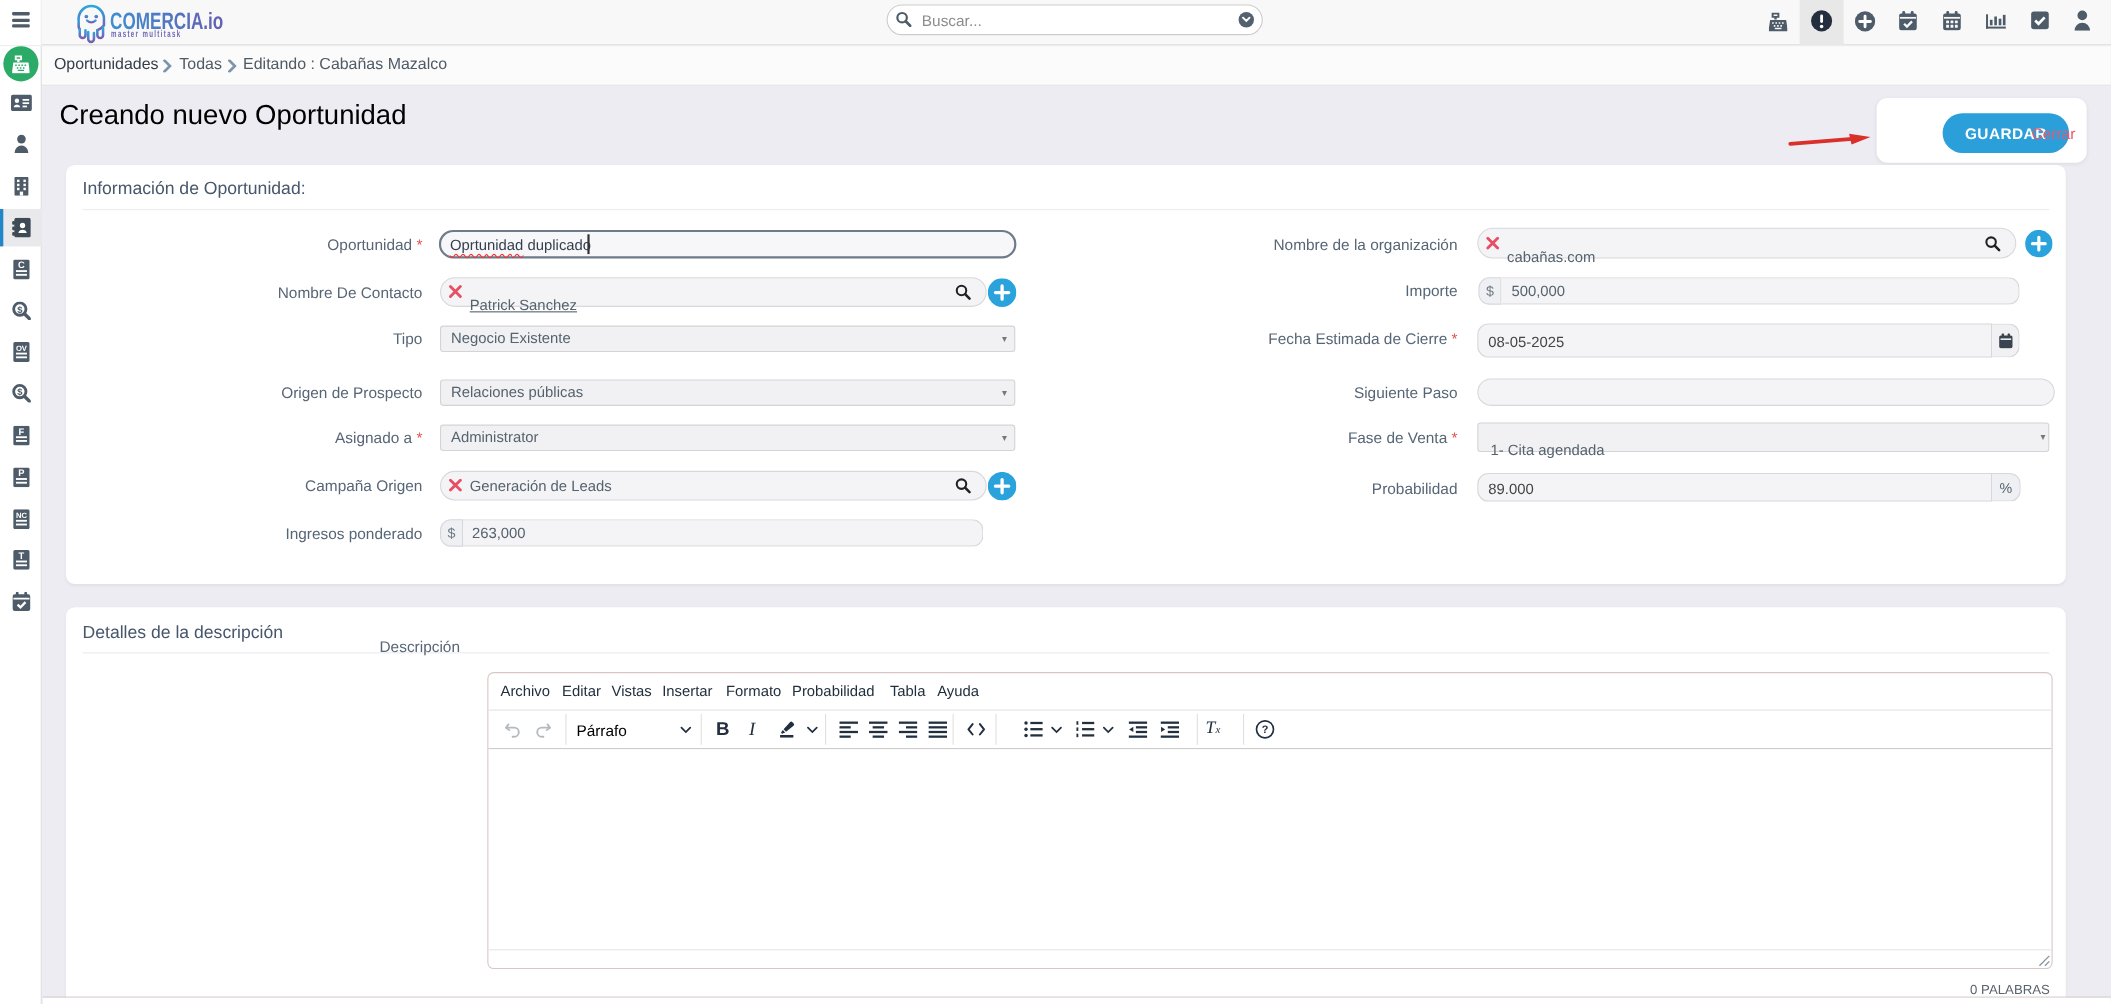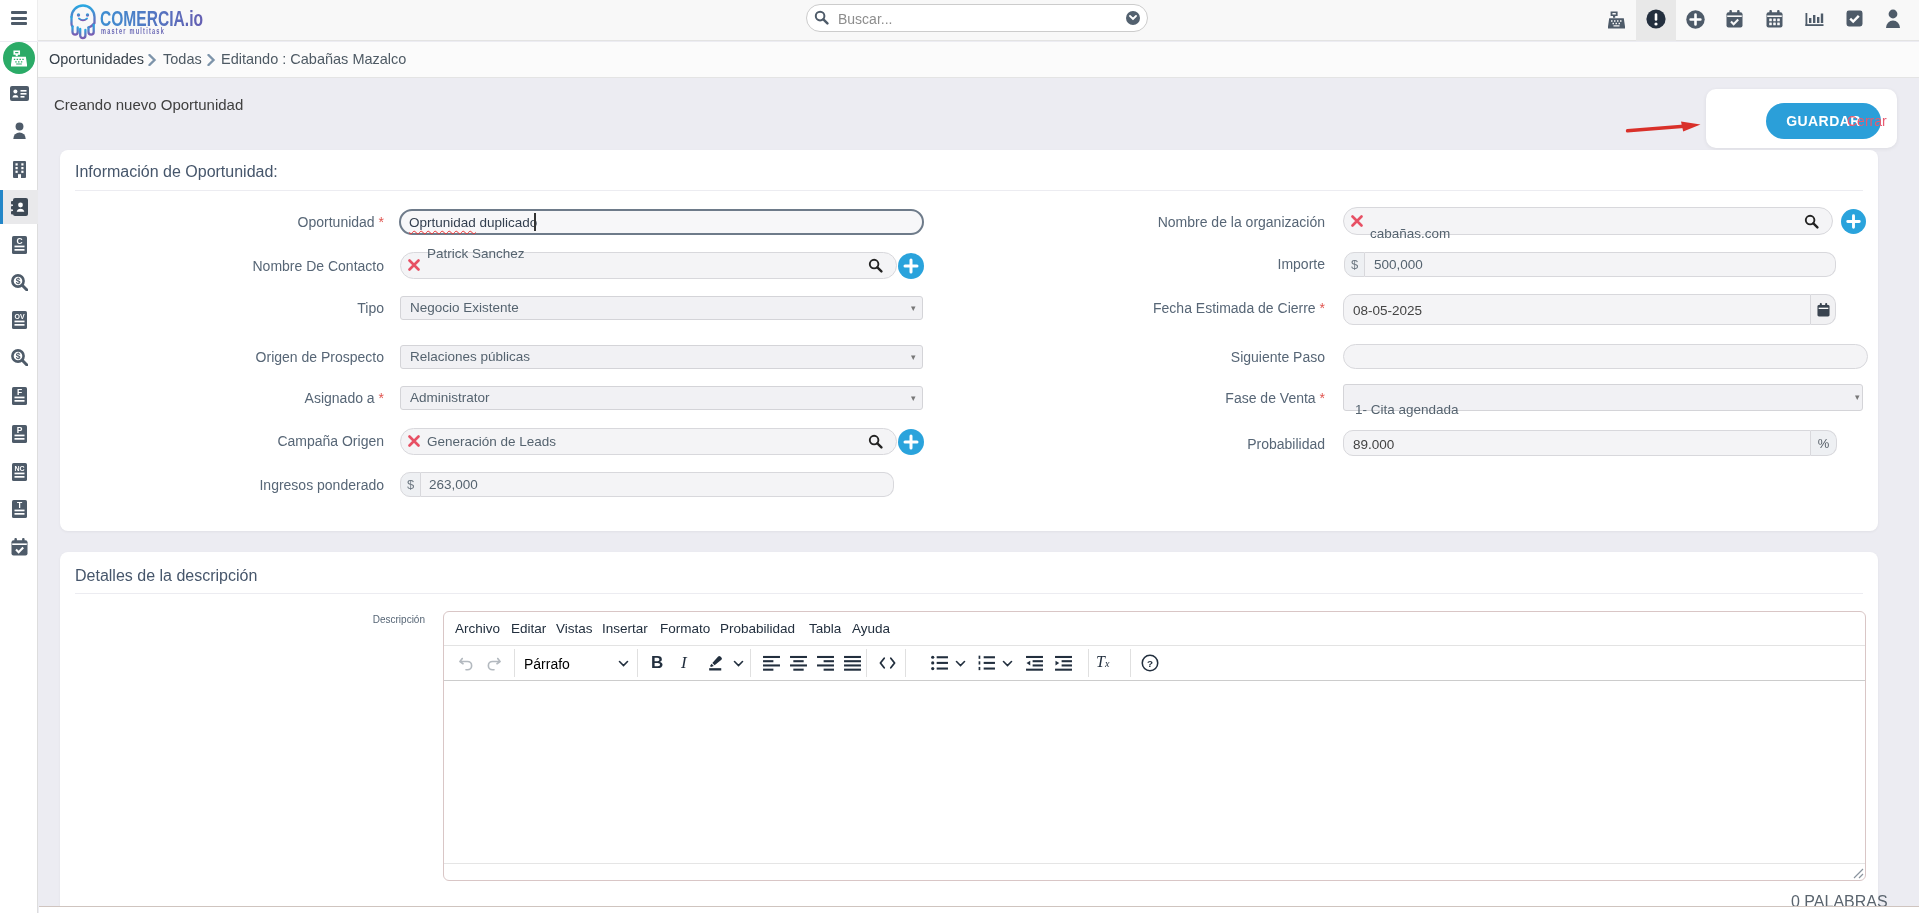--- a/index.html
+++ b/index.html
@@ -242,21 +242,21 @@
   </svg>
 
 <svg class="abs" style="left:11px;top:538px;" width="17" height="18" viewBox="0 0 17 18">
     <rect x="0.5" y="2.2" width="16" height="15.3" rx="2" fill="#4e5b69"></rect>
     <rect x="3.4" y="0" width="2.5" height="4" rx="1.1" fill="#4e5b69"></rect>
     <rect x="11.1" y="0" width="2.5" height="4" rx="1.1" fill="#4e5b69"></rect>
     <rect x="1.2" y="5.4" width="14.6" height="1.6" fill="#fff"></rect>
     <path d="M5 11.6 l2.6 2.6 l4.6 -4.8" fill="none" stroke="#fff" stroke-width="2.1"></path>
   </svg>
 
-<div class="abs" style="left:54px;top:94px;font-size:15px;line-height:22px;color:#404040;">Creando nuevo Oportunidad</div>
+<div class="abs" style="left:54px;top:94px;font-size:25px;line-height:22px;color:#000000;">Creando nuevo Oportunidad</div>
 
 <div class="abs" style="left:1706px;top:89px;width:191px;height:59px;background:#fff;border-radius:10px;box-shadow:0 1px 4px rgba(0,0,0,0.07);"></div>
 <div class="abs" style="left:1766px;top:103px;width:115px;height:36px;background:#2b9fd9;border-radius:18px;color:#fff;font-size:14px;font-weight:bold;letter-spacing:0.4px;text-align:center;line-height:36px;">GUARDAR</div>
 <div class="abs" style="left:1847px;top:113px;font-size:14px;color:#e8596f;">Cerrar</div>
 <svg class="abs" style="left:1625px;top:118px;" width="78" height="18" viewBox="0 0 78 18">
     <path d="M2.5 12.8 L59 8.2" stroke="#d9302a" stroke-width="3.4" fill="none" stroke-linecap="round"></path>
     <path d="M56 3.6 L75.5 6.6 L58.2 13.4 Z" fill="#d9302a"></path>
   </svg>
 
 <div class="abs" style="left:60px;top:150px;width:1818px;height:381px;background:#fff;border-radius:8px;box-shadow:0 1px 3px rgba(0,0,0,0.05);"></div>
@@ -279,21 +279,21 @@
 <div class="abs lab" style="left:1045px;top:436px;width:280px;">Probabilidad</div>
 
 <div class="abs" style="left:399px;top:209px;width:525px;height:26px;background:#f7f7f9;border:2px solid #6e7b8a;border-radius:14px;"></div>
 <div class="abs" style="left:409px;top:215px;font-size:13.5px;color:#333f4f;"><span style="text-decoration:underline;text-decoration-style:wavy;text-decoration-color:#e33;text-decoration-thickness:1px;text-underline-offset:3px;">Oprtunidad</span> duplicado</div>
 <div class="abs" style="left:534px;top:213px;width:1.5px;height:18px;background:#333;"></div>
 
 <div class="abs pill" style="left:400px;top:252px;width:497px;height:27px;"></div>
 <svg class="abs" style="left:408px;top:259px;" width="12" height="12" viewBox="0 0 12 12">
     <path d="M1.5 1.5l9 9M10.5 1.5l-9 9" stroke="#e75064" stroke-width="2.6" stroke-linecap="round"></path>
   </svg>
-<div class="abs ftxt" style="left:427px;top:246px;">Patrick Sanchez</div>
+<div class="abs ftxt" style="left:427px;top:270px;text-decoration:underline;">Patrick Sanchez</div>
 <svg class="abs mag" style="left:868px;top:258px;" width="15" height="15" viewBox="0 0 16 16">
     <circle cx="6.5" cy="6.5" r="4.6" fill="none" stroke="#222" stroke-width="2"></circle>
     <line x1="10" y1="10" x2="14.3" y2="14.3" stroke="#222" stroke-width="2.5" stroke-linecap="round"></line>
   </svg>
 <div class="abs plusbtn" style="left:898px;top:253px;"><svg width="26" height="26" viewBox="0 0 26 26">
       <circle cx="13" cy="13" r="13" fill="#2aa3dc"></circle>
       <path d="M13 7v12M7 13h12" stroke="#fff" stroke-width="3" stroke-linecap="round"></path>
     </svg></div>
 
 <div class="abs sel" style="left:400px;top:296px;width:523px;height:24px;"></div>
@@ -360,21 +360,21 @@
 <div class="abs ftxt" style="left:1355px;top:402px;">1- Cita agendada</div>
 <div class="abs selarr" style="left:1855px;top:392px;">▾</div>
 
 <div class="abs" style="left:1343px;top:430px;width:468px;height:26px;background:#f4f4f6;border:1px solid #d8d8dc;border-radius:10px 0 0 10px;"></div>
 <div class="abs" style="left:1811px;top:430px;width:26px;height:26px;background:#eef0f3;border:1px solid #d8d8dc;border-left:none;border-radius:0 10px 10px 0;color:#555e67;font-size:13px;text-align:center;line-height:25px;">%</div>
 <div class="abs" style="left:1353px;top:437px;font-size:13.5px;color:#444;">89.000</div>
 
 <div class="abs" style="left:60px;top:552px;width:1818px;height:361px;background:#fff;border-radius:8px 8px 0 0;box-shadow:0 1px 3px rgba(0,0,0,0.05);"></div>
 <div class="abs" style="left:75px;top:567px;font-size:16px;color:#46566b;">Detalles de la descripción</div>
 <div class="abs" style="left:75px;top:593px;width:1788px;height:1px;background:#ececf1;"></div>
-<div class="abs" style="left:345px;top:614px;width:80px;font-size:10px;color:#576676;text-align:right;">Descripción</div>
+<div class="abs" style="left:345px;top:580px;width:80px;font-size:14px;color:#576676;text-align:left;">Descripción</div>
 
 <div class="abs" style="left:443px;top:611px;width:1423px;height:270px;background:#fff;border:1px solid #d9c6c6;border-radius:6px;"></div>
 
 <div class="abs menu" style="left:455px;top:621px;">Archivo</div>
 <div class="abs menu" style="left:511px;top:621px;">Editar</div>
 <div class="abs menu" style="left:556px;top:621px;">Vistas</div>
 <div class="abs menu" style="left:602px;top:621px;">Insertar</div>
 <div class="abs menu" style="left:660px;top:621px;">Formato</div>
 <div class="abs menu" style="left:720px;top:621px;">Probabilidad</div>
 <div class="abs menu" style="left:809px;top:621px;">Tabla</div>
@@ -497,19 +497,19 @@
   </svg>
 
 <div class="abs" style="left:1096px;top:653px;font-size:16px;font-style:italic;font-family:'Liberation Serif',serif;color:#222f3e;text-align:right;">T<span style="font-size:10px;">x</span></div>
 
 <svg class="abs" style="left:1141px;top:654px;" width="18" height="18" viewBox="0 0 20 20">
     <circle cx="10" cy="10" r="8.6" fill="none" stroke="#222f3e" stroke-width="1.7"></circle>
     <text x="10" y="14" text-anchor="middle" font-size="11" font-weight="bold" fill="#222f3e" font-family="Liberation Sans">?</text>
   </svg>
 
 <div class="abs" style="left:444px;top:863px;width:1421px;height:1px;background:#e5e5e5;"></div>
-<div class="abs" style="left:1791px;top:866px;font-size:16px;color:#5a646e;margin-top:27px;">0 PALABRAS</div>
+<div class="abs" style="left:1791px;top:866px;font-size:12px;color:#5a646e;margin-top:27px;">0 PALABRAS</div>
 <svg class="abs" style="left:1853px;top:868px;" width="11" height="11" viewBox="0 0 11 11">
     <path d="M10 1 L1 10 M10 6 L6 10" stroke="#8a949e" stroke-width="1.2"></path>
   </svg>
 
 <div class="abs" style="left:39px;top:906px;width:1880px;height:1px;background:#cfc4bf;"></div>
 <div class="abs" style="left:39px;top:907px;width:1880px;height:6px;background:#ffffff;"></div>
 
 </body></html>

